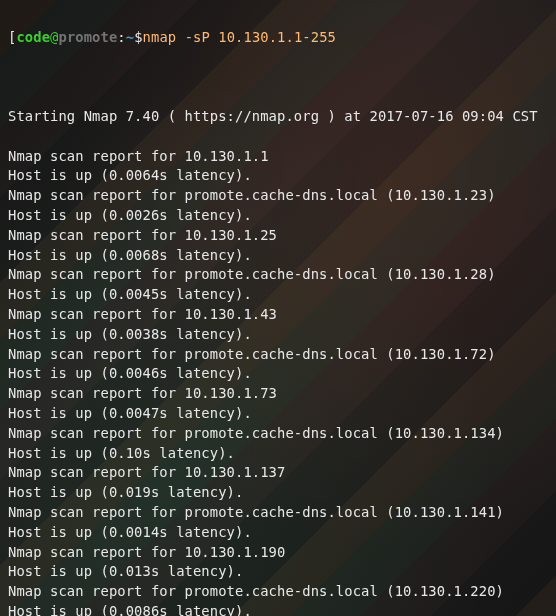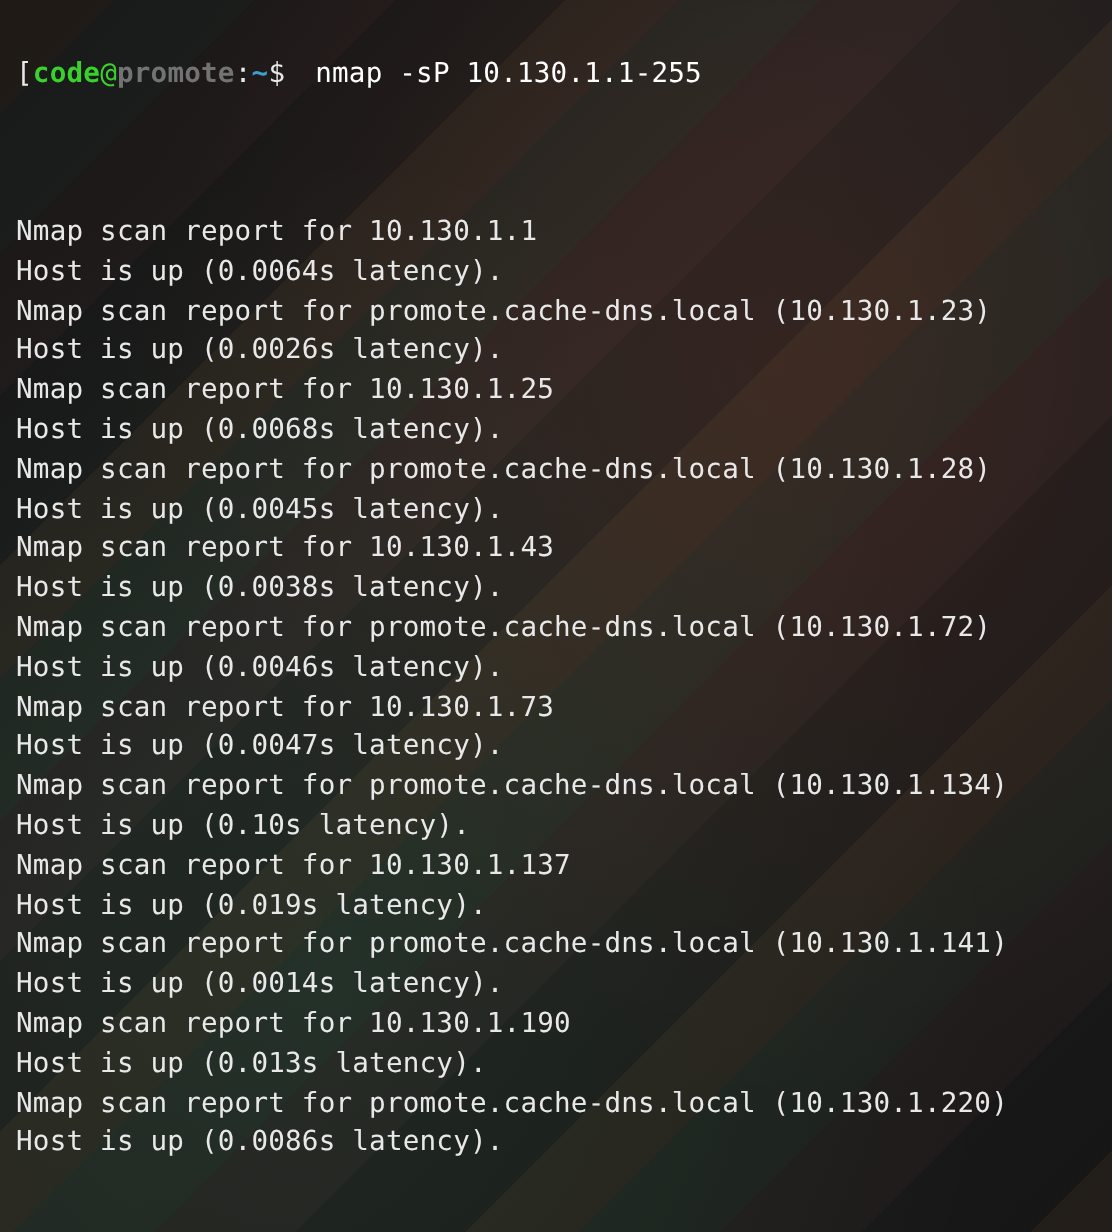--- a/index.html
+++ b/index.html
@@ -42,25 +42,26 @@
     font-weight: 500;
     letter-spacing: 0.1px;
   }
   .line { display: block; }
   .bracket { color: #e8e8e8; }
   .user { color: #3ad12c; font-weight: 600; text-align: right; }
   .at   { color: #3ad12c; }
   .host { color: #737373; font-weight: 600; }
   .path { color: #3aa0d1; font-weight: 600; }
   .dollar { color: #e8e8e8; }
-  .cmd { color: #ffffff; margin-left: 15px; }
+  .cmd { color: #fdba74; }
 </style>
 </head>
 <body>
 
 <div class="bg"></div>
 
 <div class="term">
 <span class="line"><span class="bracket">[</span><span class="user">code</span><span class="at">@</span><span class="host">promote</span><span class="bracket">:</span><span class="path">~</span><span class="dollar">$</span><span class="cmd">nmap -sP 10.130.1.1-255</span></span>
 <span class="line"> </span>
+<span class="line">Starting Nmap 7.40 ( https://nmap.org ) at 2017-07-16 09:04 CST</span>
 <span class="line">Nmap scan report for 10.130.1.1</span><span class="line">Host is up (0.0064s latency).</span><span class="line">Nmap scan report for promote.cache-dns.local (10.130.1.23)</span><span class="line">Host is up (0.0026s latency).</span><span class="line">Nmap scan report for 10.130.1.25</span><span class="line">Host is up (0.0068s latency).</span><span class="line">Nmap scan report for promote.cache-dns.local (10.130.1.28)</span><span class="line">Host is up (0.0045s latency).</span><span class="line">Nmap scan report for 10.130.1.43</span><span class="line">Host is up (0.0038s latency).</span><span class="line">Nmap scan report for promote.cache-dns.local (10.130.1.72)</span><span class="line">Host is up (0.0046s latency).</span><span class="line">Nmap scan report for 10.130.1.73</span><span class="line">Host is up (0.0047s latency).</span><span class="line">Nmap scan report for promote.cache-dns.local (10.130.1.134)</span><span class="line">Host is up (0.10s latency).</span><span class="line">Nmap scan report for 10.130.1.137</span><span class="line">Host is up (0.019s latency).</span><span class="line">Nmap scan report for promote.cache-dns.local (10.130.1.141)</span><span class="line">Host is up (0.0014s latency).</span><span class="line">Nmap scan report for 10.130.1.190</span><span class="line">Host is up (0.013s latency).</span><span class="line">Nmap scan report for promote.cache-dns.local (10.130.1.220)</span><span class="line">Host is up (0.0086s latency).</span>
 
 </div>
 
 </body></html>

